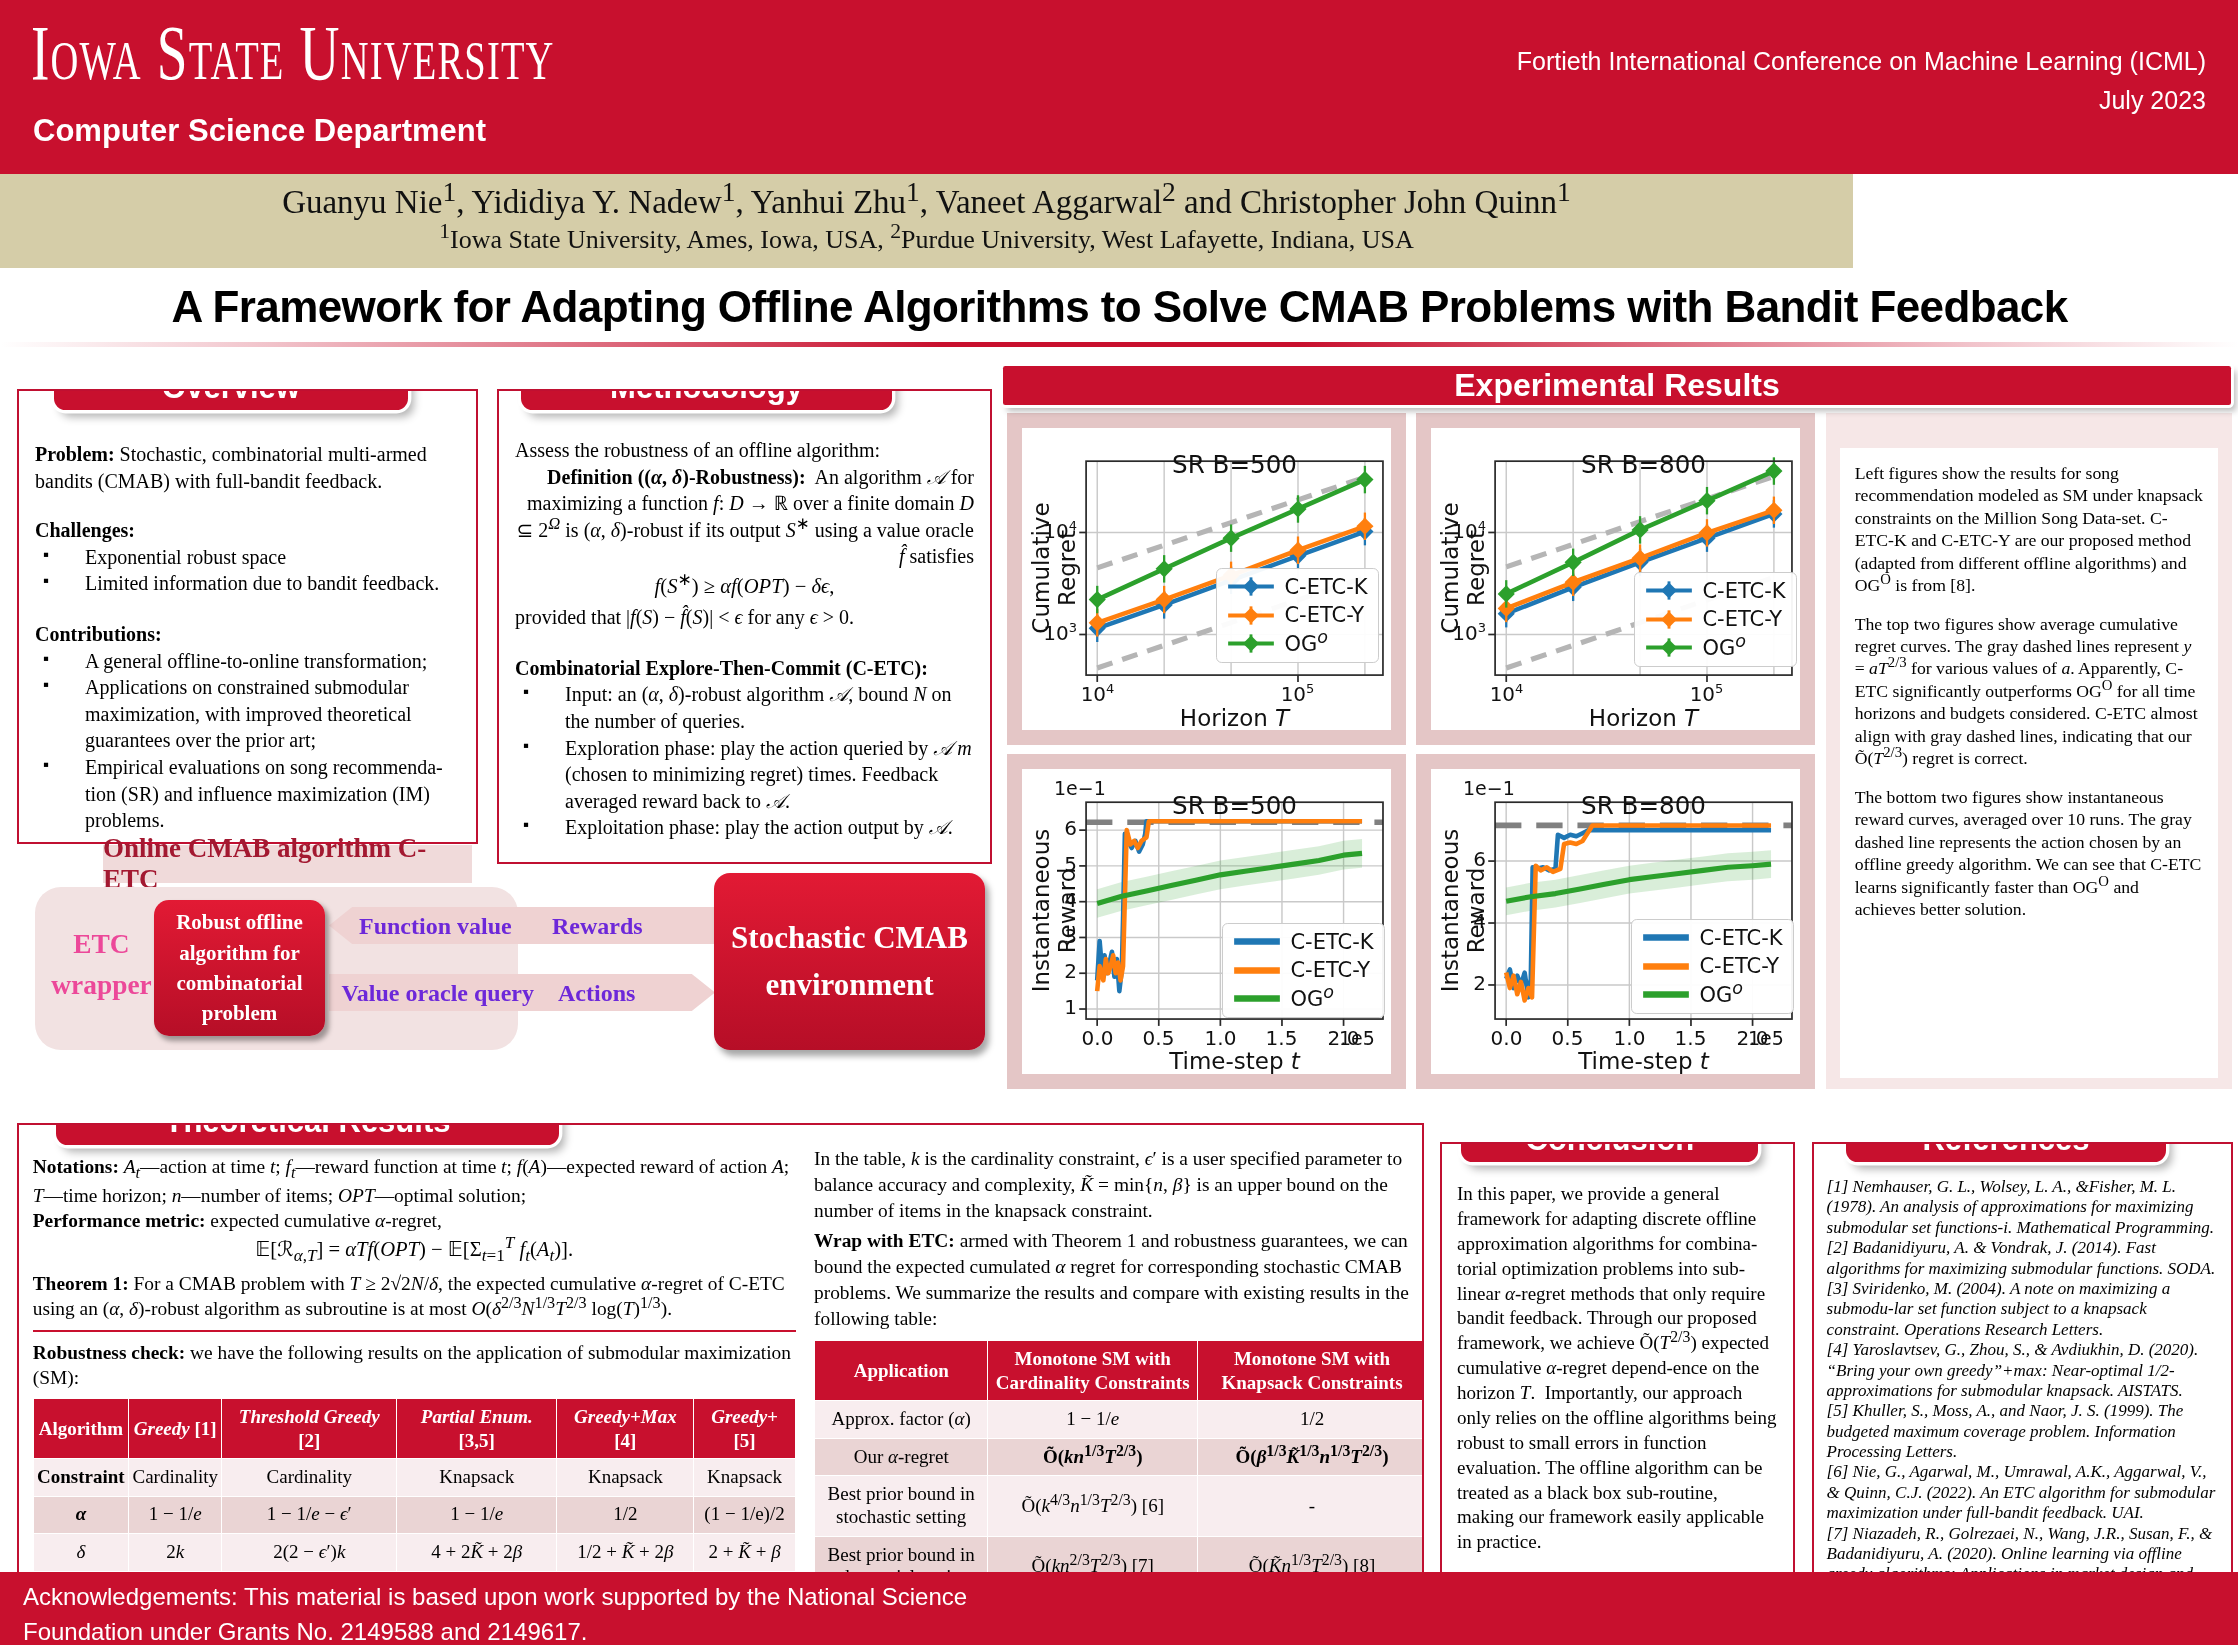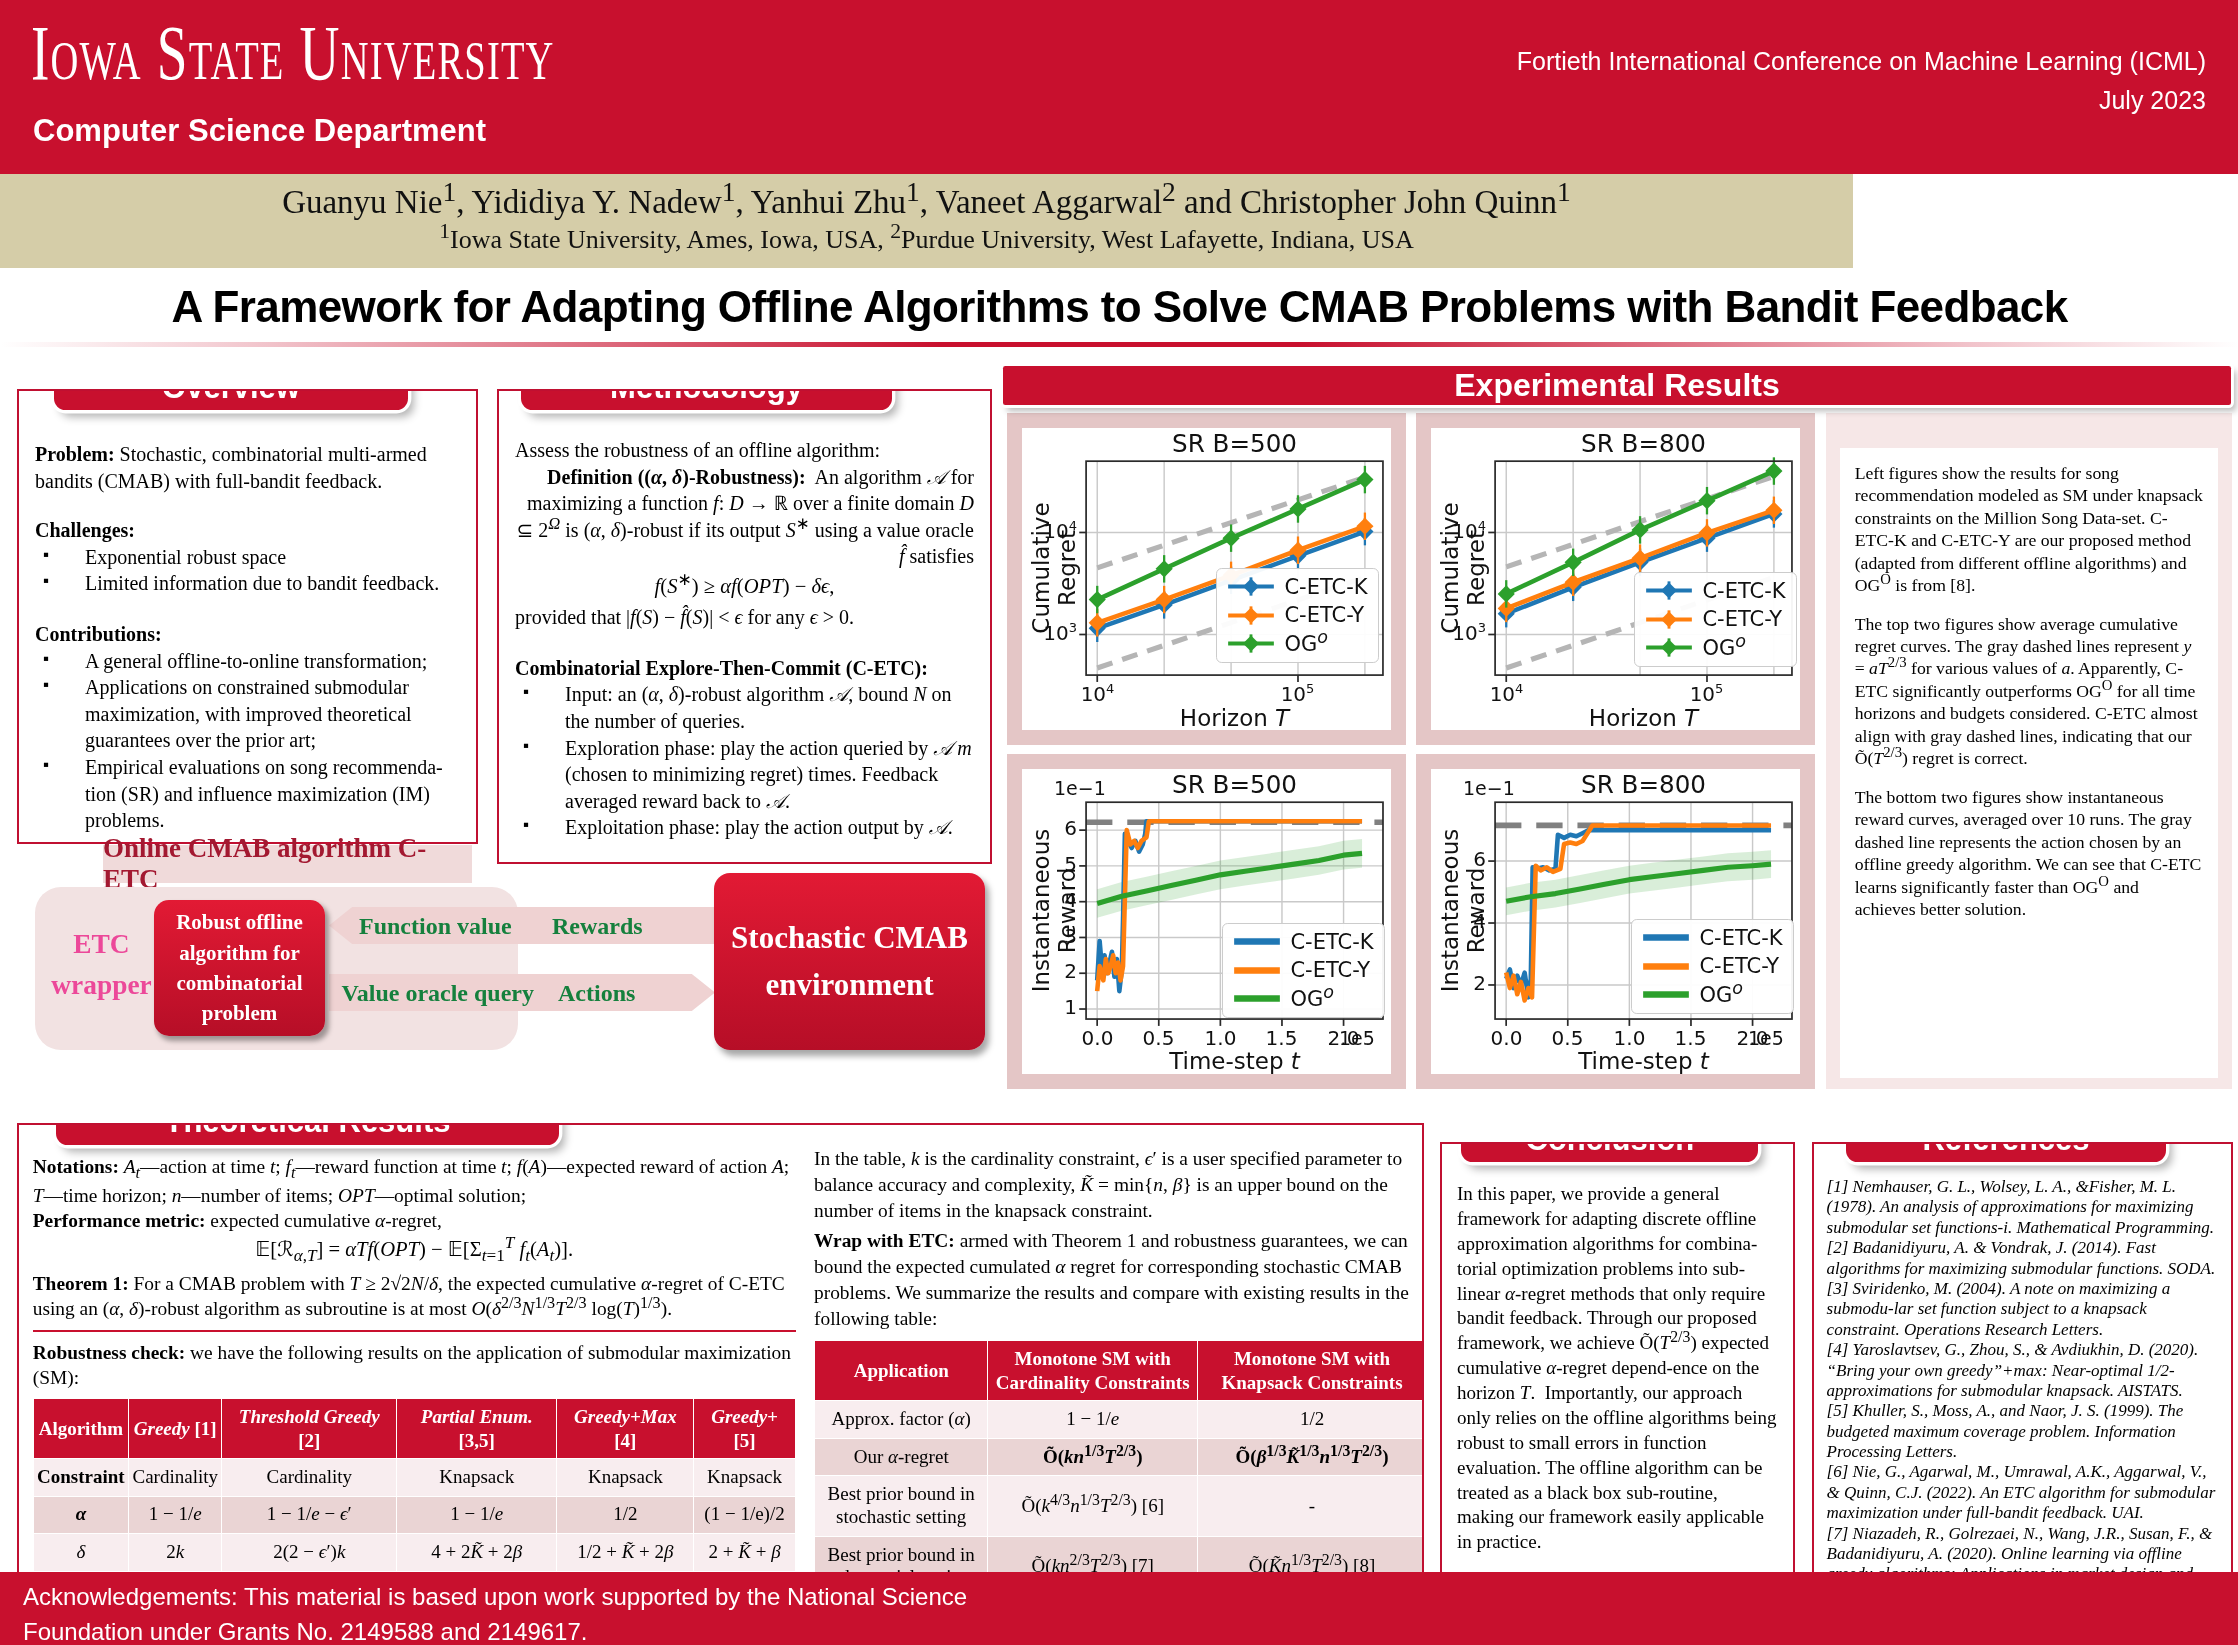--- a/index.html
+++ b/index.html
@@ -40,21 +40,21 @@
   .gap{height:24px;}
 
   
   .exp-banner{position:absolute;left:1003px;top:366px;width:1228px;height:39px;background:#C8102E;
               color:#fff;font:700 32px "Liberation Sans",sans-serif;display:flex;align-items:center;justify-content:center;
               border-radius:2.3px;box-shadow:0 0 0 2.9px #fff,4.6px 5.7px 6.9px rgba(0,0,0,.28);z-index:5;}
   .panel{position:absolute;background:#E4C6C6;padding:15px;}
   .chart-box{background:#fff;width:369px;}
   .chart{position:relative;width:369px;height:302px;font-family:"DejaVu Sans",sans-serif;}
   .panel-b .chart{height:305px;}
-  .c-title{position:absolute;text-align:center;font-size:24.6px;color:#111;}
+  .c-title{position:absolute;text-align:center;font-size:24.6px;color:#111;margin-top:21px;}
   .c-xlab,.c-ylab{position:absolute;text-align:center;font-size:23px;color:#111;}
   .c-ylab{transform:rotate(-90deg);transform-origin:left top;}
   .c-off{position:absolute;font-size:19px;color:#111;}
   .c-tick{position:absolute;font-size:20px;color:#111;}
   .c-tick sup{font-size:13px;}
   .c-legend{position:absolute;background:rgba(255,255,255,.95);border:1.1px solid #ccc;border-radius:5.7px;
             padding:5.7px 10.3px;display:flex;flex-direction:column;gap:4.6px;font-size:21px;color:#111;z-index:3;}
   .c-lrow{display:flex;align-items:center;gap:9.1px;white-space:nowrap;}
   .exp-note{position:absolute;left:1826px;top:413px;width:406px;height:676px;background:#F6E7E7;box-sizing:border-box;padding:35px 13.7px 11.4px 13.7px;}
   .exp-note-inner{background:#fff;height:100%;box-sizing:border-box;padding:13.7px 15px;font-size:17.7px;line-height:1.27;}
@@ -62,21 +62,21 @@
 
   
   .diag-title{position:absolute;left:103px;top:845px;width:369px;height:38px;background:#F0DADA;
               color:#A31931;font:700 27px "Liberation Serif",serif;display:flex;align-items:center;justify-content:center;}
   .etc-wrap{position:absolute;left:35px;top:887px;width:483px;height:163px;background:#F2E2E2;border-radius:26px;z-index:1;}
   .etc-label{position:absolute;left:50px;top:924px;width:103px;color:#ec4899;font:700 27.4px "Liberation Serif",serif;text-align:center;line-height:1.5;z-index:2;}
   .robust-box{position:absolute;left:154px;top:900px;width:171px;height:136px;border-radius:15px;
               background:linear-gradient(#E21A34,#B60E27);color:#fff;font:700 21px "Liberation Serif",serif;
               display:flex;align-items:center;justify-content:center;text-align:center;line-height:1.45;
               box-shadow:3.4px 4.6px 5.7px rgba(0,0,0,.35);z-index:3;}
-  .arrow{position:absolute;left:329px;width:386px;height:37px;background:#EFD2D2;z-index:2;color:#15803d;font:700 24px "Liberation Serif",serif;}
+  .arrow{position:absolute;left:329px;width:386px;height:37px;background:#EFD2D2;z-index:2;color:#6d28d9;font:700 24px "Liberation Serif",serif;}
   .arrow-top{top:907px;clip-path:polygon(0 50%,6% 0,100% 0,100% 100%,6% 100%);}
   .arrow-bot{top:974px;clip-path:polygon(0 0,94% 0,100% 50%,94% 100%,0 100%);}
   .arrow span{position:absolute;top:50%;transform:translateY(-50%);white-space:nowrap;}
   .env-box{position:absolute;left:714px;top:873px;width:271px;height:177px;border-radius:16px;
            background:linear-gradient(#E21A34,#B60E27);color:#fff;font:700 31px "Liberation Serif",serif;
            display:flex;align-items:center;justify-content:center;text-align:center;line-height:1.5;
            box-shadow:4px 5.1px 6.9px rgba(0,0,0,.35);z-index:3;}
 
   
   .theory-left{position:absolute;left:13.7px;top:13.7px;width:763px;font-size:19.4px;line-height:1.3;}

